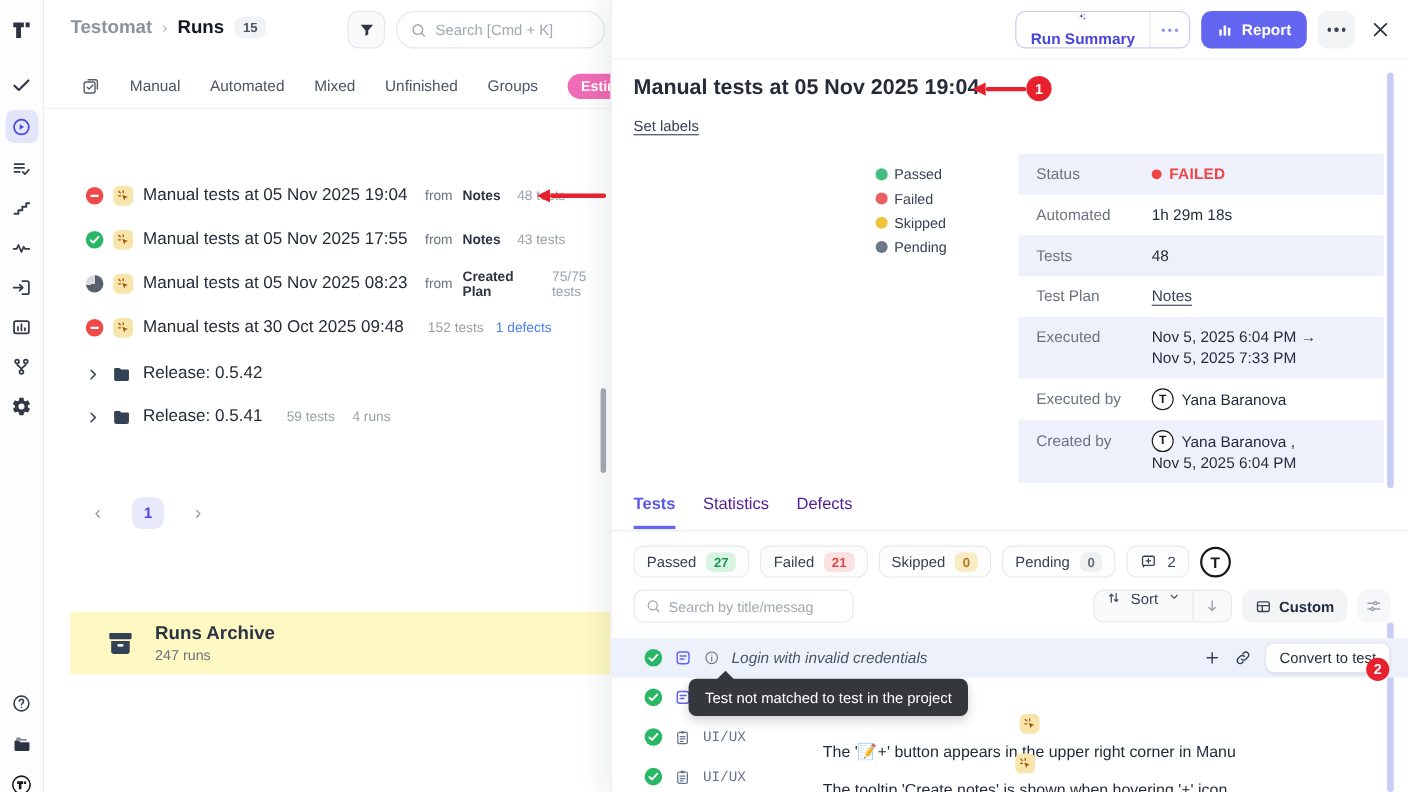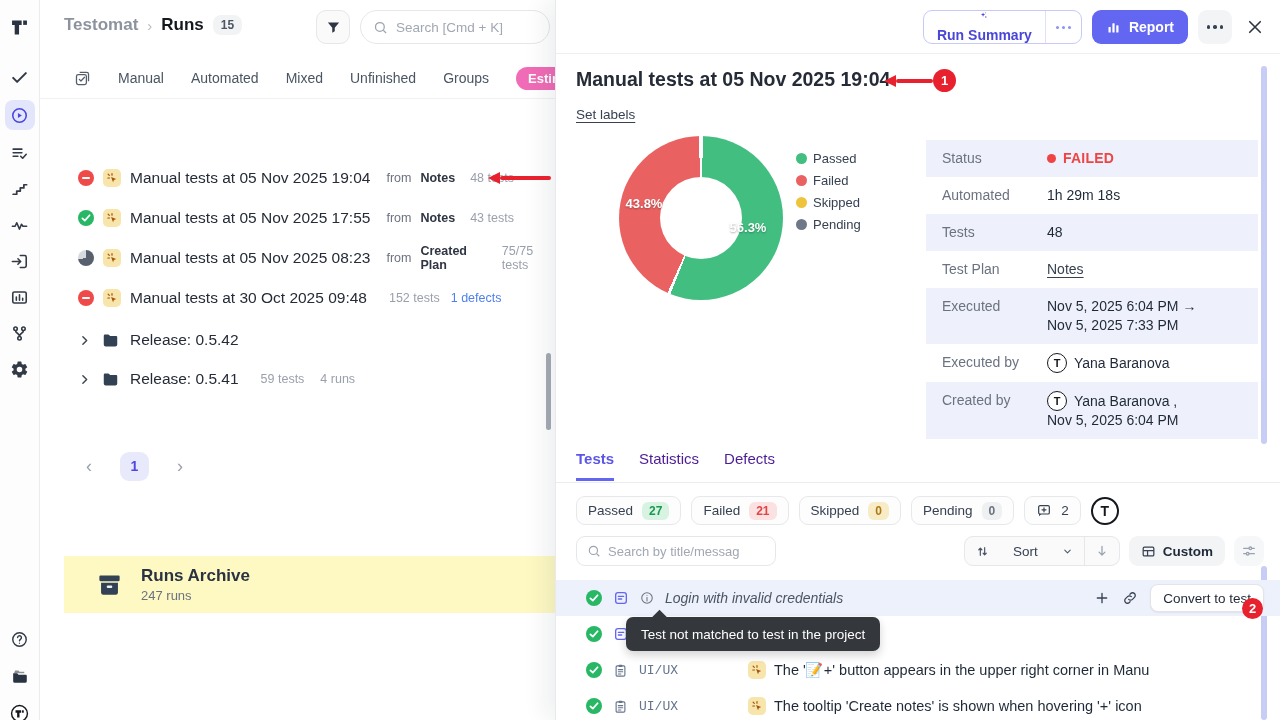--- a/index.html
+++ b/index.html
@@ -137,40 +137,40 @@
   .big-avatar { width:28px; height:28px; border-radius:50%; border:2px solid #15181e; background:#fff; display:flex; align-items:center; justify-content:center; font-size:14px; font-weight:800; color:#15181e; }
 
   
   .list-toolbar { position:absolute; left:0; top:536px; width:100%; height:31px; }
   .tb-search { position:absolute; left:20px; top:0; width:200px; height:30px; border:1px solid #e5e7eb; border-radius:9px; display:flex; align-items:center; gap:7px; padding:0 10px; color:#9ca3af; background:#fff; }
   .tb-search svg { width:14px; height:14px; flex:none; }
   .tb-search input { border:none; outline:none; width:100%; font-size:13px; font-family:inherit; background:transparent; color:#374151; }
   .tb-search input::placeholder { color:#a1a7b3; }
   .tb-right { position:absolute; right:16px; top:0; display:flex; align-items:center; gap:9px; }
   .sort-split { display:flex; align-items:stretch; height:30px; border:1px solid #e5e7eb; border-radius:9px; background:#fafafb; overflow:hidden; }
-  .sort-main { display:flex; align-items:center; gap:24px; padding:0 11px; font-size:13.5px; color:#374151; }
+  .sort-main { display:flex; align-items:flex-start; gap:9px; padding:0 11px; font-size:13.5px; color:#374151; }
   .sort-main svg { width:13px; height:13px; color:#4b5563; }
   .sort-dl { display:flex; align-items:center; padding:0 10px; border-left:1px solid #e5e7eb; color:#9ca3af; }
   .sort-dl svg { width:14px; height:14px; }
   .custom-btn { display:flex; align-items:center; gap:7px; height:30px; padding:0 12px; background:#f3f4f6; border-radius:9px; font-size:13.5px; color:#1f2937; font-weight:600; }
   .custom-btn svg { width:15px; height:15px; color:#374151; }
   .sliders-btn { width:30px; height:30px; border-radius:9px; background:#f6f7f8; display:flex; align-items:center; justify-content:center; color:#9ca3af; }
   .sliders-btn svg { width:16px; height:16px; }
 
   
   .test-row { position:absolute; left:0; width:100%; height:36px; display:flex; align-items:center; padding-left:30px; gap:11px; }
   .test-row.highlight { background:#edf1fb; }
   .t-check { width:16px; height:16px; border-radius:50%; background:#28b765; position:relative; flex:none; }
   .t-check svg { position:absolute; left:3px; top:4px; width:10px; height:8px; color:#fff; }
   .note-icon { color:#6366f1; flex:none; } .note-icon svg { width:16px; height:16px; }
   .case-icon { color:#64748b; flex:none; } .case-icon svg { width:15px; height:15px; }
   .info-i { color:#6b7280; flex:none; } .info-i svg { width:14px; height:14px; }
   .t-title-note { font-size:14px; font-style:italic; color:#4b5563; }
   .t-tag { font-family:"Liberation Mono","DejaVu Sans Mono",monospace; font-size:13px; color:#64748b; width:58px; flex:none; margin-right:40px; }
-  .t-title { font-size:14.5px; color:#1f2937; display:flex; align-items:center; gap:8px; }
+  .t-title { font-size:14.5px; color:#1f2937; display:flex; align-items:center; gap:8px;flex-direction:column; }
   .row-actions { position:absolute; right:16px; top:4px; display:flex; align-items:center; gap:12px; }
   .act-ic { color:#374151; } .act-ic svg { width:16px; height:16px; }
   .convert-btn { height:28px; padding:0 12px; background:#fff; border:1px solid #e3e4e8; border-radius:8px; box-shadow:0 1px 2px rgba(0,0,0,.06); font-size:13.5px; color:#1f2937; display:flex; align-items:center; }
 
   
   .tooltip { position:absolute; left:70px; top:617px; height:34px; padding:0 15px; background:#34373c; border-radius:7px; color:#fff; font-size:13.5px; display:flex; align-items:center; z-index:8; box-shadow:0 4px 10px rgba(0,0,0,.18); }
   .tooltip::before { content:""; position:absolute; left:28px; top:-5px; width:11px; height:11px; background:#34373c; transform:rotate(45deg); }
 
   
   .ann-arrow { position:absolute; display:flex; align-items:center; z-index:9; }
@@ -457,25 +457,20 @@
             <svg viewBox="0 0 24 24" fill="none" stroke="currentColor" stroke-width="2.2" stroke-linecap="round">
               <path d="M5 5l14 14M19 5L5 19"></path>
             </svg>
           </span>
       </div>
     </header>
 
     <h1 class="detail-title">Manual tests at 05 Nov 2025 19:04</h1>
     <a class="set-labels">Set labels</a>
 
-    <div class="donut">
-      <div class="donut-hole"></div>
-      <span class="slice-label slice-failed">43.8%</span>
-      <span class="slice-label slice-passed">56.3%</span>
-    </div>
     <div class="legend">
       <div class="legend-item">
           <span class="legend-dot" style="background:#41be80"></span>
           <span class="legend-label">Passed</span>
         </div>
       <div class="legend-item">
           <span class="legend-dot" style="background:#ea6161"></span>
           <span class="legend-label">Failed</span>
         </div>
       <div class="legend-item">

